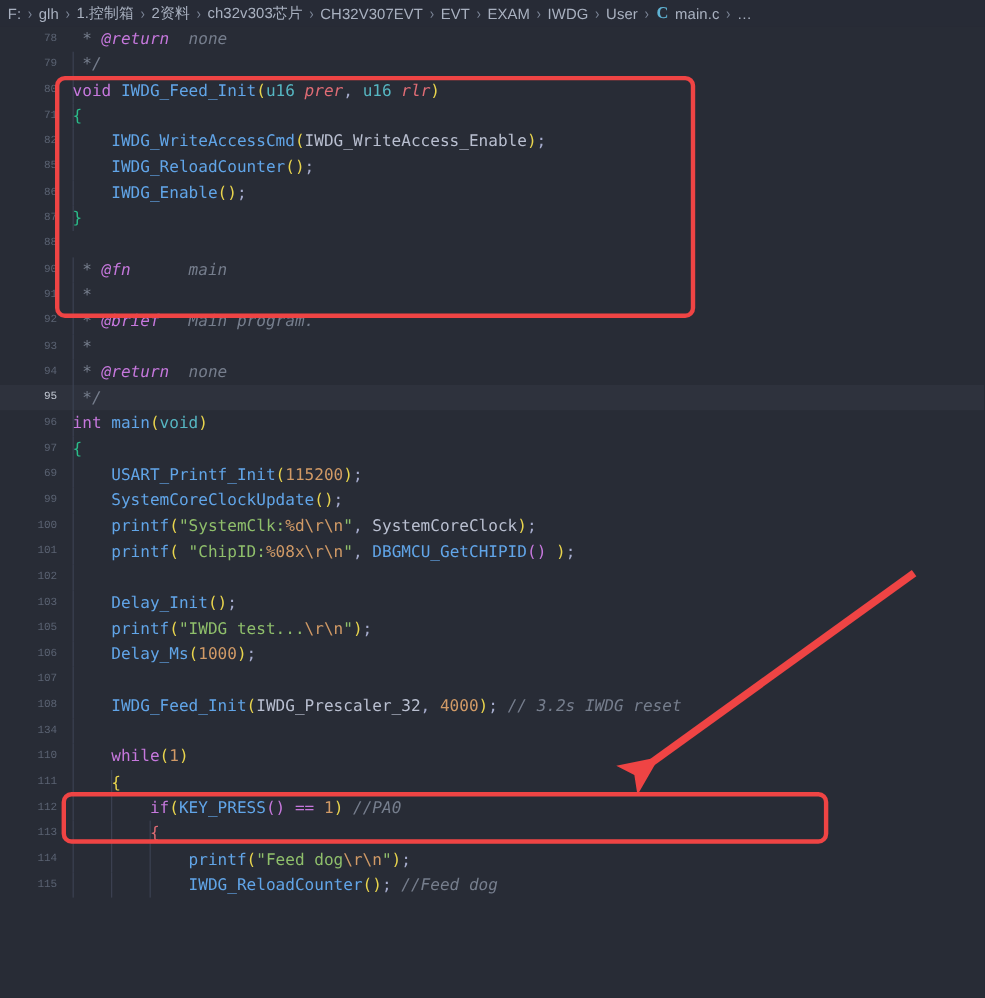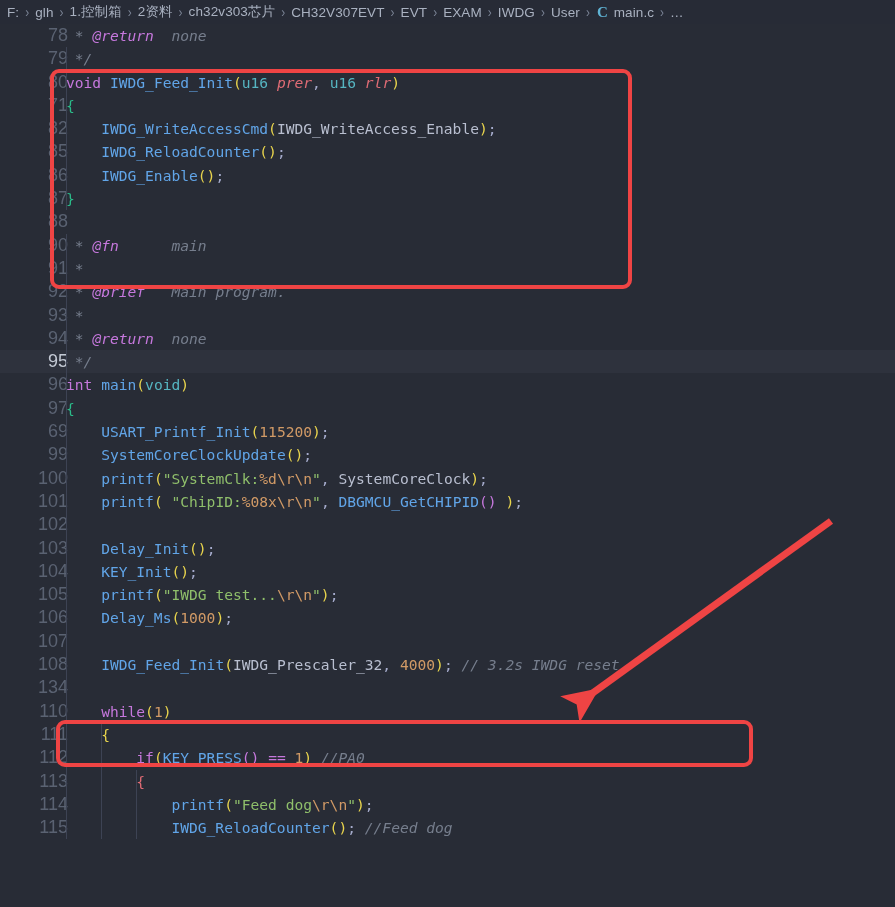--- a/index.html
+++ b/index.html
@@ -64,26 +64,26 @@
   }
   .line {
     position: relative;
     height: 23.3px;
     white-space: pre;
     display: block;
   }
   .line.active { background: #2e323d; }
   .ln {
     position: absolute;
-    left: 16px;
+    left: 0;
     width: 52px;
     text-align: right;
     color: #5a6272;
-    font-size: 18px;
-    font-family: Liberation Sans, sans-serif;
+    font-size: 10px;
+    font-family: Liberation Mono, monospace;
     user-select: none;
   }
   .line.active .ln { color: #c3c9d4; }
   .lc {
     position: absolute;
     left: 66px;
     color: #a6accd;
   }
 
   
@@ -176,21 +176,20 @@
       <div class="line"><span class="ln">94</span><span class="ig" style="left: 66px;"></span><span class="lc"> <span class="t-cmt">* </span><span class="t-cmt-tag">@return</span><span class="t-cmt">  none</span></span></div>
       <div class="line active"><span class="ln">95</span><span class="ig" style="left: 66px;"></span><span class="lc"> <span class="t-cmt">*/</span></span></div>
       <div class="line"><span class="ln">96</span><span class="ig" style="left: 66px;"></span><span class="lc"><span class="t-kw">int</span><span class="t-punc"> </span><span class="t-fn">main</span><span class="t-paren-y">(</span><span class="t-type">void</span><span class="t-paren-y">)</span></span></div>
       <div class="line"><span class="ln">97</span><span class="ig" style="left: 66px;"></span><span class="lc"><span class="t-brace-g">{</span></span></div>
       <div class="line"><span class="ln">69</span><span class="ig" style="left: 66px;"></span><span class="lc">    <span class="t-fn">USART_Printf_Init</span><span class="t-paren-y">(</span><span class="t-num">115200</span><span class="t-paren-y">)</span><span class="t-semi">;</span></span></div>
       <div class="line"><span class="ln">99</span><span class="ig" style="left: 66px;"></span><span class="lc">    <span class="t-fn">SystemCoreClockUpdate</span><span class="t-paren-y">(</span><span class="t-paren-y">)</span><span class="t-semi">;</span></span></div>
       <div class="line"><span class="ln">100</span><span class="ig" style="left: 66px;"></span><span class="lc">    <span class="t-fn">printf</span><span class="t-paren-y">(</span><span class="t-str">"SystemClk:</span><span class="t-esc">%d</span><span class="t-esc">\r</span><span class="t-esc">\n</span><span class="t-str">"</span><span class="t-semi">,</span><span class="t-punc"> </span><span class="t-ident">SystemCoreClock</span><span class="t-paren-y">)</span><span class="t-semi">;</span></span></div>
       <div class="line"><span class="ln">101</span><span class="ig" style="left: 66px;"></span><span class="lc">    <span class="t-fn">printf</span><span class="t-paren-y">(</span><span class="t-punc"> </span><span class="t-str">"ChipID:</span><span class="t-esc">%08x</span><span class="t-esc">\r</span><span class="t-esc">\n</span><span class="t-str">"</span><span class="t-semi">,</span><span class="t-punc"> </span><span class="t-fn">DBGMCU_GetCHIPID</span><span class="t-paren-v">(</span><span class="t-paren-v">)</span><span class="t-punc"> </span><span class="t-paren-y">)</span><span class="t-semi">;</span></span></div>
       <div class="line"><span class="ln">102</span><span class="ig" style="left: 66px;"></span><span class="lc"></span></div>
       <div class="line"><span class="ln">103</span><span class="ig" style="left: 66px;"></span><span class="lc">    <span class="t-fn">Delay_Init</span><span class="t-paren-y">(</span><span class="t-paren-y">)</span><span class="t-semi">;</span></span></div>
-      <div class="line"><span class="ln">104</span><span class="ig" style="left: 66px;"></span><span class="lc">    <span class="t-fn">KEY_Init</span><span class="t-paren-y">(</span><span class="t-paren-y">)</span><span class="t-semi">;</span></span></div>
       <div class="line"><span class="ln">105</span><span class="ig" style="left: 66px;"></span><span class="lc">    <span class="t-fn">printf</span><span class="t-paren-y">(</span><span class="t-str">"IWDG test...</span><span class="t-esc">\r</span><span class="t-esc">\n</span><span class="t-str">"</span><span class="t-paren-y">)</span><span class="t-semi">;</span></span></div>
       <div class="line"><span class="ln">106</span><span class="ig" style="left: 66px;"></span><span class="lc">    <span class="t-fn">Delay_Ms</span><span class="t-paren-y">(</span><span class="t-num">1000</span><span class="t-paren-y">)</span><span class="t-semi">;</span></span></div>
       <div class="line"><span class="ln">107</span><span class="ig" style="left: 66px;"></span><span class="lc"></span></div>
       <div class="line"><span class="ln">108</span><span class="ig" style="left: 66px;"></span><span class="lc">    <span class="t-fn">IWDG_Feed_Init</span><span class="t-paren-y">(</span><span class="t-ident">IWDG_Prescaler_32</span><span class="t-semi">,</span><span class="t-punc"> </span><span class="t-num">4000</span><span class="t-paren-y">)</span><span class="t-semi">;</span><span class="t-punc"> </span><span class="t-cmt">// 3.2s IWDG reset</span></span></div>
       <div class="line"><span class="ln">134</span><span class="ig" style="left: 66px;"></span><span class="lc"></span></div>
       <div class="line"><span class="ln">110</span><span class="ig" style="left: 66px;"></span><span class="lc">    <span class="t-kw">while</span><span class="t-paren-y">(</span><span class="t-num">1</span><span class="t-paren-y">)</span></span></div>
       <div class="line"><span class="ln">111</span><span class="ig" style="left: 66px;"></span><span class="ig" style="left: 101.12px;"></span><span class="lc">    <span class="t-paren-y">{</span></span></div>
       <div class="line"><span class="ln">112</span><span class="ig" style="left: 66px;"></span><span class="ig" style="left: 101.12px;"></span><span class="lc">        <span class="t-kw">if</span><span class="t-paren-y">(</span><span class="t-fn">KEY_PRESS</span><span class="t-paren-v">(</span><span class="t-paren-v">)</span><span class="t-punc"> </span><span class="t-op">==</span><span class="t-punc"> </span><span class="t-num">1</span><span class="t-paren-y">)</span><span class="t-punc"> </span><span class="t-cmt">//PA0</span></span></div>
       <div class="line"><span class="ln">113</span><span class="ig" style="left: 66px;"></span><span class="ig" style="left: 101.12px;"></span><span class="ig" style="left: 136.24px;"></span><span class="lc">        <span class="t-paren-r">{</span></span></div>
       <div class="line"><span class="ln">114</span><span class="ig" style="left: 66px;"></span><span class="ig" style="left: 101.12px;"></span><span class="ig" style="left: 136.24px;"></span><span class="lc">            <span class="t-fn">printf</span><span class="t-paren-y">(</span><span class="t-str">"Feed dog</span><span class="t-esc">\r</span><span class="t-esc">\n</span><span class="t-str">"</span><span class="t-paren-y">)</span><span class="t-semi">;</span></span></div>

